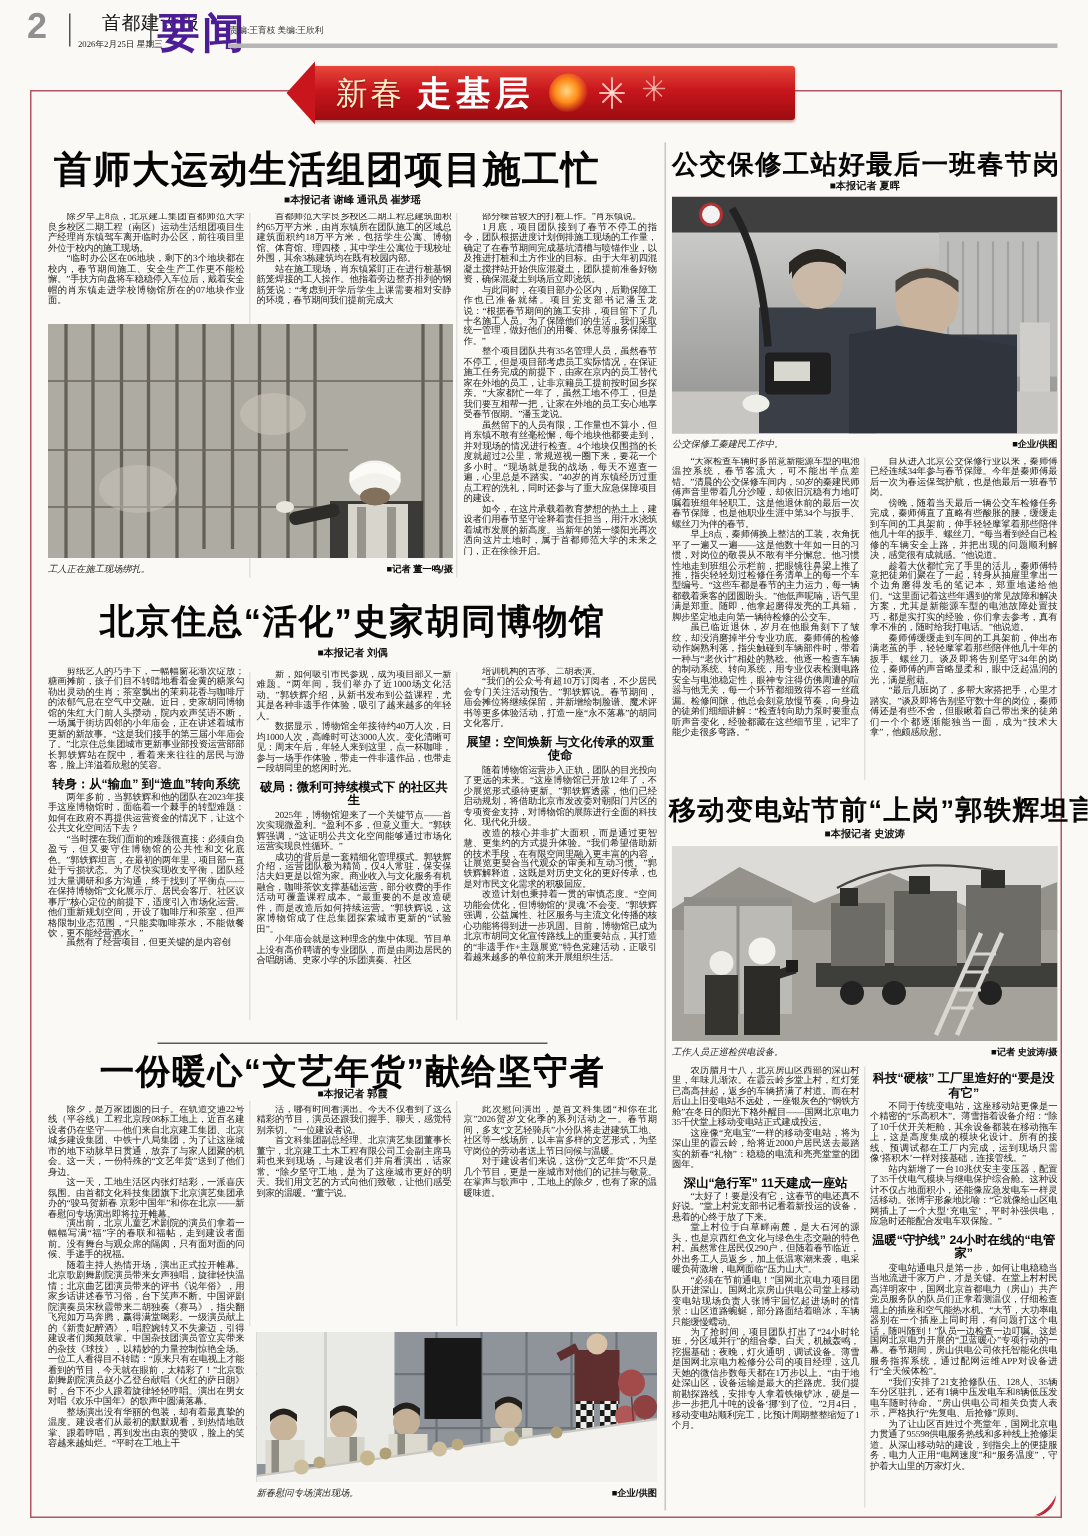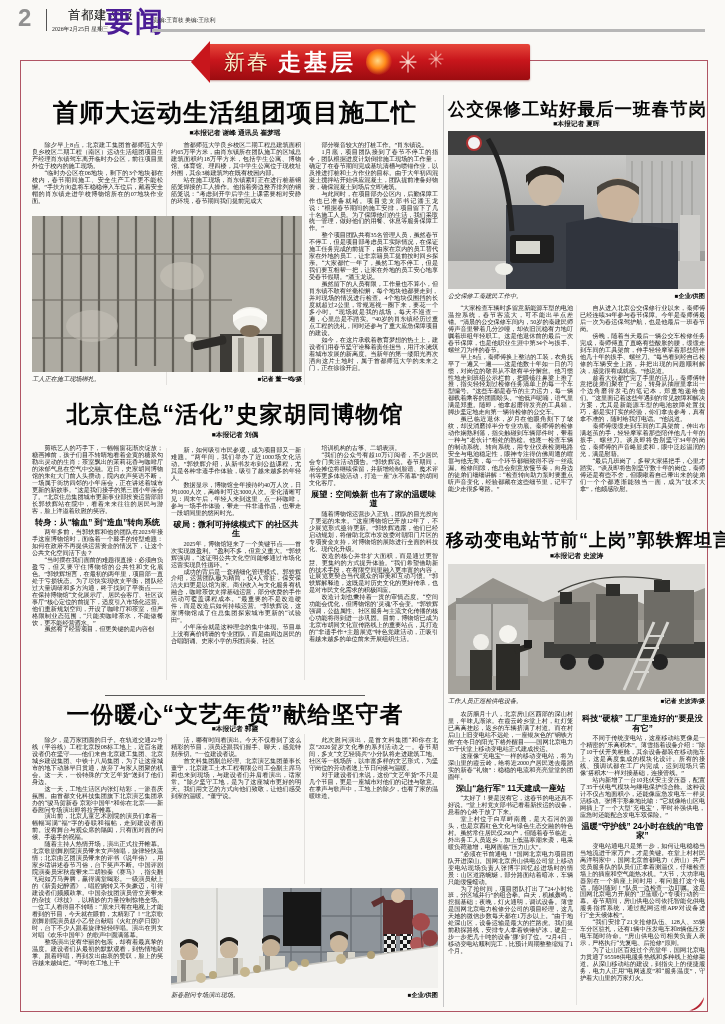--- a/index.html
+++ b/index.html
@@ -94,21 +94,21 @@
 <div class="colrule" style="left:166px;top:142px;height:243px;"></div>
 <div class="colrule" style="left:304px;top:142px;height:243px;"></div>
 <div class="colrule" style="left:166px;top:448px;height:232px;"></div>
 <div class="colrule" style="left:304px;top:448px;height:232px;"></div>
 <div class="colrule" style="left:166px;top:734px;height:150px;"></div>
 <div class="colrule" style="left:304px;top:734px;height:150px;"></div>
 <div class="colrule" style="left:576px;top:305px;height:215px;"></div>
 <div class="colrule" style="left:576px;top:711px;height:294px;"></div>
 <div class="hrule" style="left:105px;top:695px;width:260px;"></div>
 
-<div class="headline" style="left:32px;top:96px;width:406px;font-size:25px;">首师大运动生活组团项目施工忙</div>
+<div class="headline" style="left:15px;top:96px;width:406px;font-size:25px;">首师大运动生活组团项目施工忙</div>
 <div class="byline" style="left:32px;top:128px;width:406px;">■本报记者 谢峰 通讯员 崔梦瑶</div>
 <div class="col" style="left:32px;top:142px;width:131px;height:72px;">
   <p>除夕早上8点，北京建工集团首都师范大学良乡校区二期工程（南区）运动生活组团项目生产经理肖东镇驾车离开临时办公区，前往项目里外位于校内的施工现场。</p>
   <p>“临时办公区在06地块，剩下的3个地块都在校内，春节期间施工、安全生产工作更不能松懈。”手扶方向盘将车稳稳停入车位后，戴着安全帽的肖东镇走进学校博物馆所在的07地块作业面。</p>
 </div>
 <div class="col" style="left:171px;top:142px;width:130px;height:72px;">
   <p>首都师范大学良乡校区二期工程总建筑面积约65万平方米，由肖东镇所在团队施工的区域总建筑面积约18万平方米，包括学生公寓、博物馆、体育馆、理四楼，其中学生公寓位于现校址外围，其余3栋建筑均在既有校园内部。</p>
   <p>站在施工现场，肖东镇紧盯正在进行桩基钢筋笼焊接的工人操作。他指着旁边整齐排列的钢筋笼说：“考虑到开学后学生上课需要相对安静的环境，春节期间我们提前完成大</p>
 </div>
 <div class="photo" style="left:32px;top:216px;width:270px;height:156px;">
@@ -219,21 +219,21 @@
   <p>新，如何吸引市民参观，成为项目部又一新难题。“两年间，我们举办了近1000场文化活动。”郭轶辉介绍，从新书发布到公益课程，尤其是各种非遗手作体验，吸引了越来越多的年轻人。</p>
   <p>数据显示，博物馆全年接待约40万人次，日均1000人次，高峰时可达3000人次。变化清晰可见：周末午后，年轻人来到这里，点一杯咖啡，参与一场手作体验，带走一件非遗作品，也带走一段胡同里的悠闲时光。</p>
   <h3>破局：微利可持续模式下 的社区共生</h3>
   <p>2025年，博物馆迎来了一个关键节点——首次实现微盈利。“盈利不多，但意义重大。”郭轶辉强调，“这证明公共文化空间能够通过市场化运营实现良性循环。”</p>
   <p>成功的背后是一套精细化管理模式。郭轶辉介绍，运营团队极为精简，仅4人常驻，保安保洁夫妇更是以馆为家。商业收入与文化服务有机融合，咖啡茶饮支撑基础运营，部分收费的手作活动可覆盖课程成本。“最重要的不是改造硬件，而是改造后如何持续运营。”郭轶辉说，这家博物馆成了住总集团探索城市更新的“试验田”。</p>
   <p>小年庙会就是这种理念的集中体现。节目单上没有高价聘请的专业团队，而是由周边居民的合唱朗诵、史家小学的乐团演奏、社区</p>
 </div>
 <div class="col" style="left:309px;top:445px;width:129px;height:236px;">
   <p>培训机构的古筝、二胡表演。</p>
   <p>“我们的公众号有超10万订阅者，不少居民会专门关注活动预告。”郭轶辉说。春节期间，庙会摊位将继续保留，并新增绘制脸谱、魔术评书等更多体验活动，打造一座“永不落幕”的胡同文化客厅。</p>
-  <h3>展望：空间焕新 也有了家的温暖味道</h3>
+  <h3>展望：空间焕新 与文化传承的双重使命</h3>
   <p>随着博物馆运营步入正轨，团队的目光投向了更远的未来。“这座博物馆已开放12年了，不少展览形式亟待更新。”郭轶辉透露，他们已经启动规划，将借助北京市发改委对朝阳门片区的专项资金支持，对博物馆的展陈进行全面的科技化、现代化升级。</p>
   <p>改造的核心并非扩大面积，而是通过更智慧、更集约的方式提升体验。“我们希望借助新的技术手段，在有限空间里融入更丰富的内容，让展览更契合当代观众的审美和互动习惯。”郭轶辉解释道，这既是对历史文化的更好传承，也是对市民文化需求的积极回应。</p>
   <p>改造计划也秉持着一贯的审慎态度。“空间功能会优化，但博物馆的‘灵魂’不会变。”郭轶辉强调，公益属性、社区服务与主流文化传播的核心功能将得到进一步巩固。目前，博物馆已成为北京市胡同文化宣传路线上的重要站点，其打造的“非遗手作+主题展览”特色党建活动，正吸引着越来越多的单位前来开展组织生活。</p>
 </div>
 
 <div class="headline" style="left:446px;top:528px;width:260px;font-size:18px;">移动变电站节前“上岗”郭轶辉坦言</div>
 <div class="byline" style="left:448px;top:551px;width:257px;">■本报记者 史波涛</div>
 <div class="photo" style="left:448px;top:564px;width:257px;height:130px;">
   <svg viewBox="0 0 257 130" preserveAspectRatio="none">
     <rect width="257" height="52" fill="#dcdbd7"></rect>

